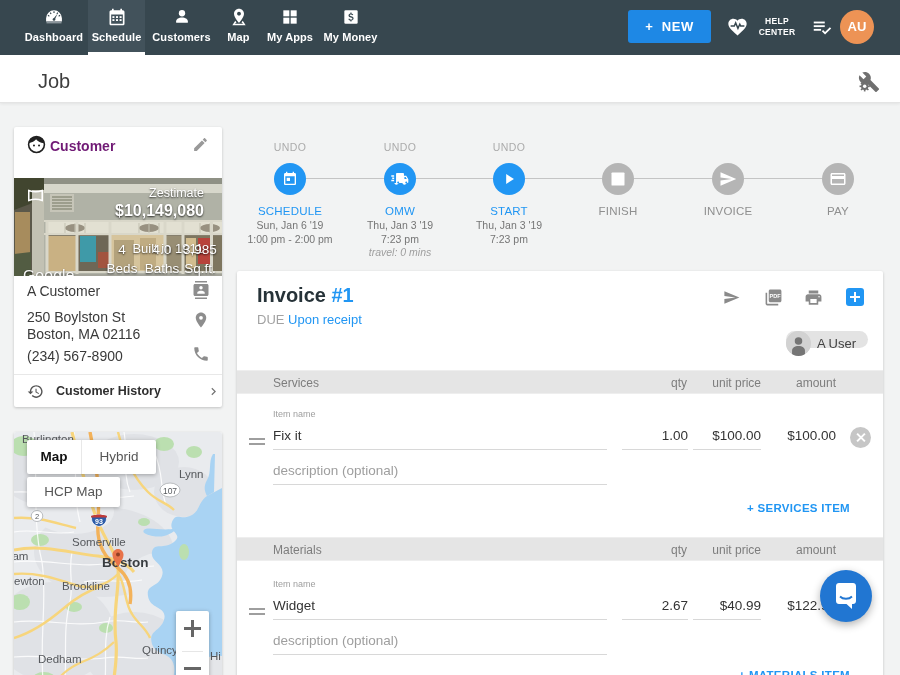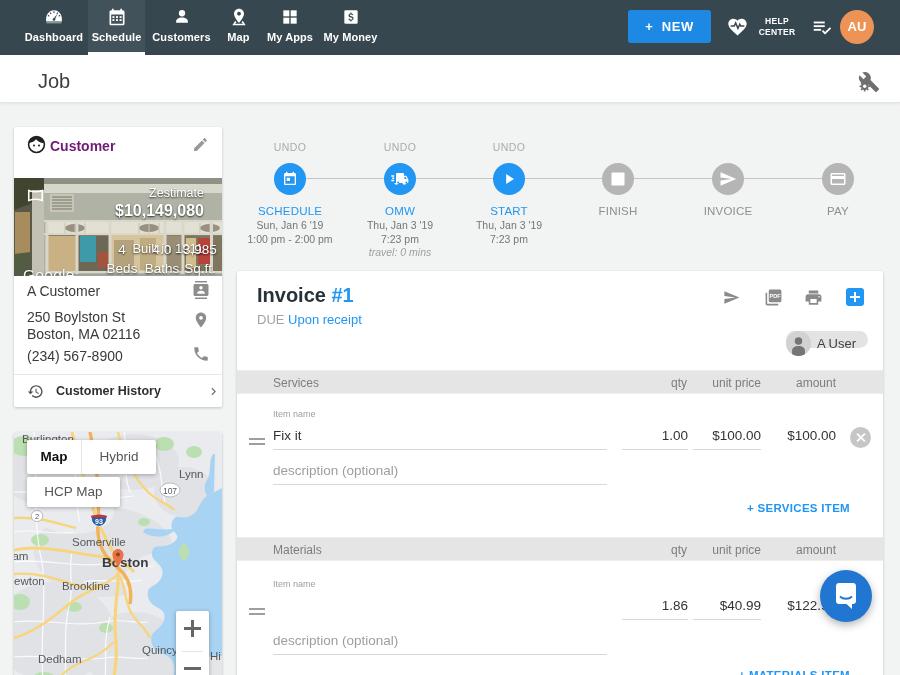--- a/index.html
+++ b/index.html
@@ -468,21 +468,22 @@
   <div class="addlink" style="top:231px; right:33px;">+ SERVICES ITEM</div>
 
   <div class="secband" style="top:266px;">
       <span class="nm">Materials</span>
       <span class="c1">qty</span>
       <span class="c2">unit price</span>
       <span class="c3">amount</span>
     </div>
   <div class="itemlabel" style="top:308px;">Item name</div>
   <div class="dragh" style="top:337px;"></div>
-  <div class="numcell" style="top:327px; left:385px; width:66px;">1.86</div>
+  <div class="iteminput" style="top:327px;">Widget</div>
+  <div class="numcell" style="top:327px; left:385px; width:66px;">2.67</div>
   <div class="numcell" style="top:327px; left:456px; width:68px;">$40.99</div>
   <div class="amtcell" style="top:327px; left:524px; width:75px;">$122.97</div>
   <div class="iteminput ph" style="top:362px;">description (optional)</div>
   <div class="addlink" style="top:398px; right:33px;">+ MATERIALS ITEM</div>
 </div>
 
 <div id="chat">
   <svg style="position:absolute; left:13px; top:12px;" width="26" height="28" viewBox="0 0 26 28">
     <path fill="#fff" d="M3 4 C3 2.3 4.3 1 6 1 L20 1 C21.7 1 23 2.3 23 4 L23 19 C23 20.7 21.7 22 20 22 L19 22 L19 27 L13.5 22 L6 22 C4.3 22 3 20.7 3 19 Z"></path>
     <path fill="none" stroke="#2176d2" stroke-width="1.8" d="M7 14.5 C 10 17.5 16 17.5 19 14.5"></path>

